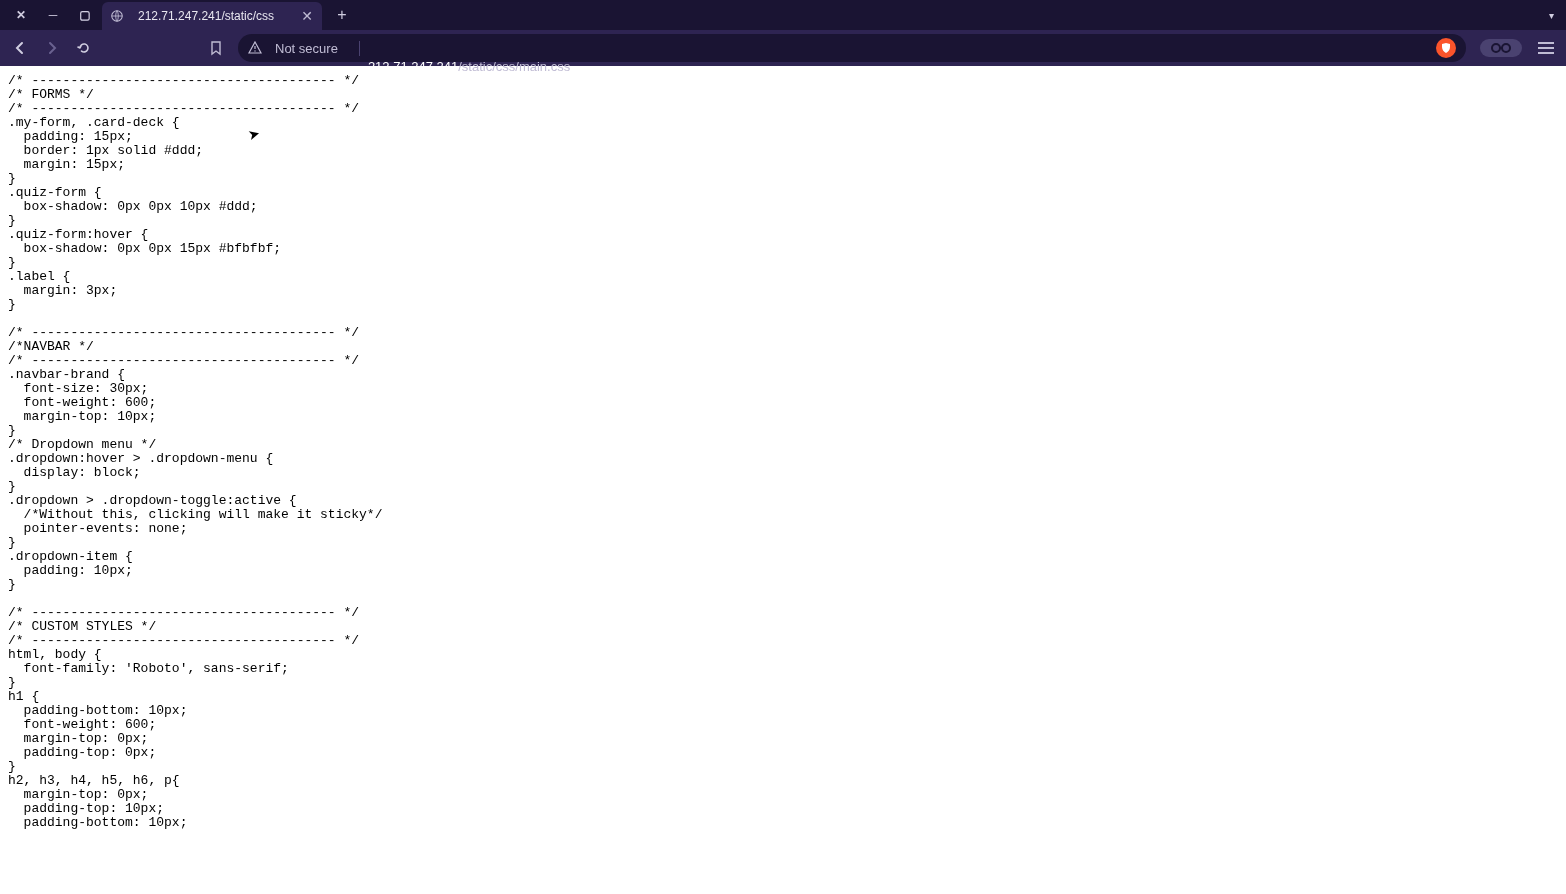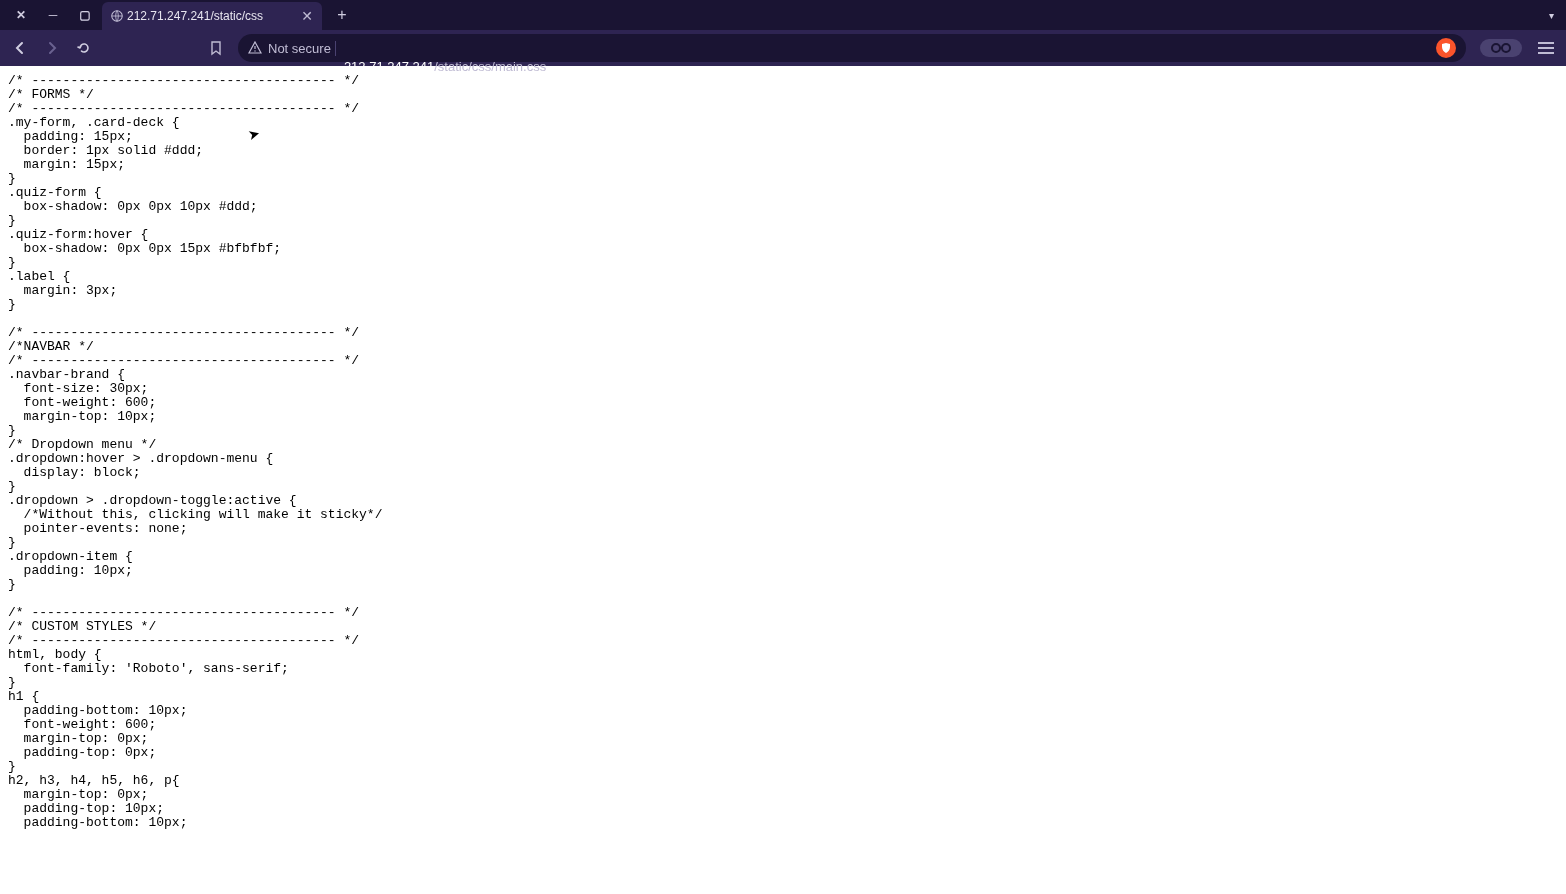--- a/index.html
+++ b/index.html
@@ -43,21 +43,21 @@
     background: #2e2452;
     height: 28px;
     width: 220px;
     display: flex;
     align-items: center;
     padding: 0 8px;
     border-top-left-radius: 6px;
     border-top-right-radius: 6px;
     color: #e8e6f0;
     font-size: 12px;
-    gap: 3px;
+    gap: 14px;
     margin-top: 2px;
   }
   .tab-favicon {
     width: 14px;
     height: 14px;
     display: flex;
     align-items: center;
     justify-content: center;
     color: #c0bcd4;
   }
@@ -125,23 +125,23 @@
     align-items: center;
     padding: 0 10px;
     margin: 0 4px;
     color: #c0bcd4;
     font-size: 13px;
     gap: 8px;
   }
   .security-badge {
     display: flex;
     align-items: center;
-    gap: 6px;
+    gap: 13px;
     border-right: 1px solid #4a4270;
-    padding-right: 4px;
+    padding-right: 21px;
   }
   .security-icon {
     width: 14px;
     height: 14px;
   }
   .url-text {
     color: #c0bcd4;
     margin-top: 36px;
   }
   .url-host { color: #ffffff; }

